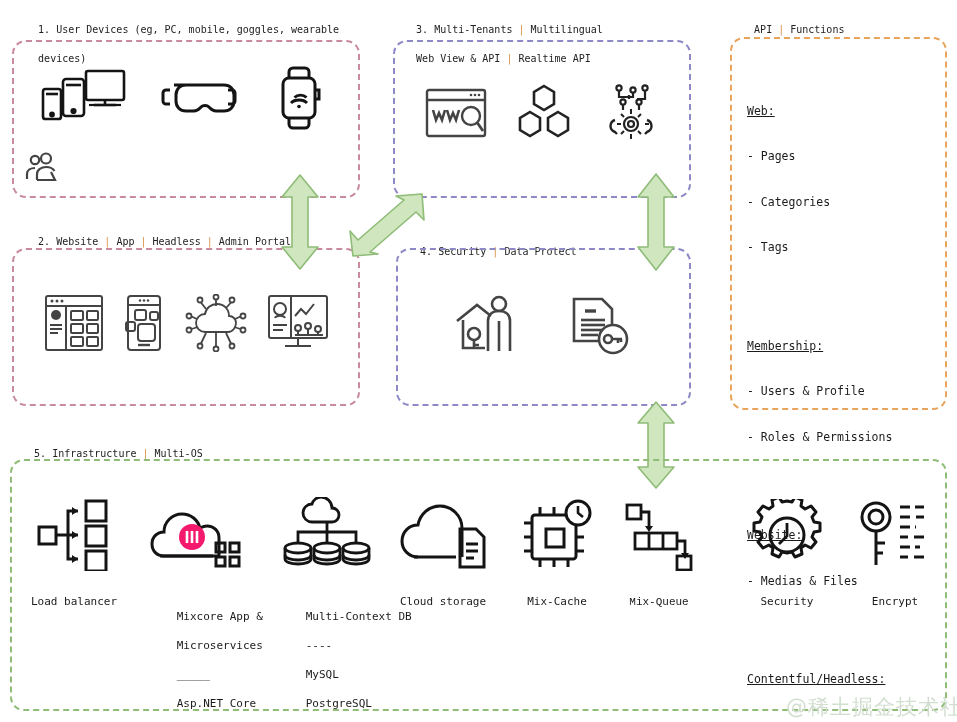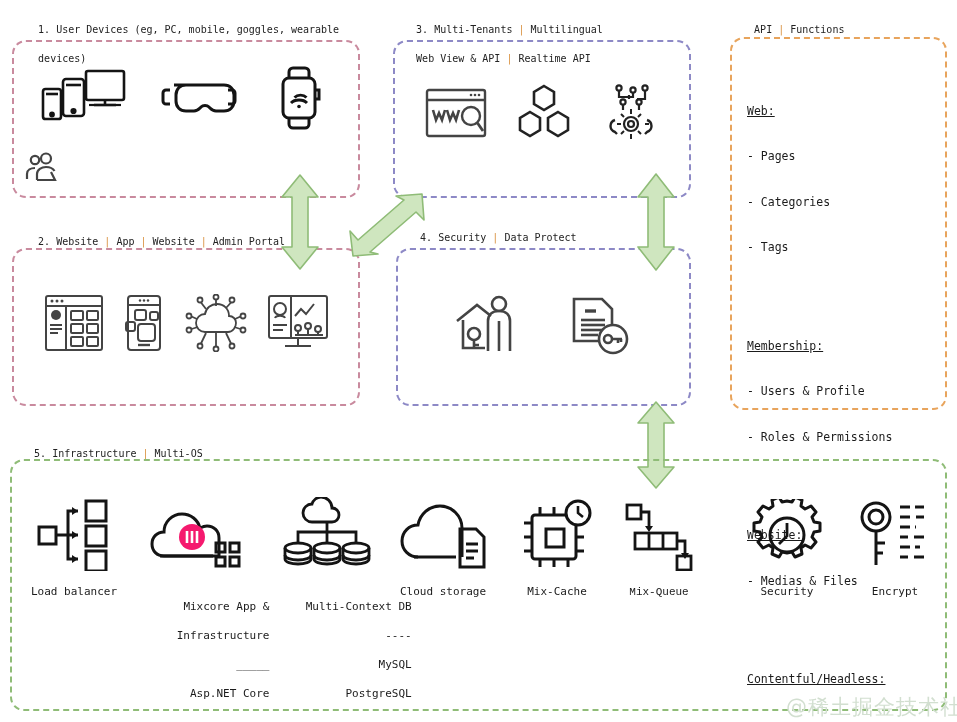--- a/index.html
+++ b/index.html
@@ -57,21 +57,21 @@
   }
   .apilist .grp{text-decoration:underline;display:block;}
   .apilist .itm{display:block;}
   .apilist .gap{display:block;height:7px;}
 
   
   .infraitem{position:absolute;display:flex;flex-direction:column;align-items:center;}
   .infraicon{height:100px;display:flex;align-items:center;justify-content:center;}
   .infralabel{
     font-size:11px;line-height:14.5px;color:#1b1b1b;
-    white-space:pre;text-align:right;
+    white-space:pre;text-align:left;margin-top:10px;
   }
 
   
   .arrow{position:absolute;}
 
   
   .watermark{
     position:absolute;
     font-family:"DejaVu Sans","Liberation Sans",sans-serif;
     font-size:21px;
@@ -134,21 +134,21 @@
     <svg width="40" height="34" viewBox="0 0 40 34" fill="none" stroke="#444" stroke-width="2.2">
       <circle cx="11" cy="8" r="4.2"></circle>
       <circle cx="22" cy="6.5" r="5"></circle>
       <path d="M3 27v-5c0-4 4-6 8-6"></path>
       <path d="M13 28v-6c0-4.5 4.5-7 9-7 4 0 7 1.5 8.5 4"></path>
       <path d="M13 28h18l-4-8"></path>
     </svg>
   </span>
 
   <div class="heading" style="left:14px;top:220px;width:340px;">
-    <span>2. Website </span><span class="pipe">|</span><span> App </span><span class="pipe">|</span><span> Website </span><span class="pipe">|</span><span> Admin Portal</span>
+    <span>2. Website </span><span class="pipe">|</span><span> App </span><span class="pipe">|</span><span> Headless </span><span class="pipe">|</span><span> Admin Portal</span>
   </div>
 
   <div class="panel pink" style="left:12px;top:248px;width:348px;height:158px;"></div>
 
   <div class="iconrow" style="left:34px;top:285px;width:305px;height:75px;">
 
     <span class="iconwrap">
       <svg width="60" height="58" viewBox="0 0 60 58" fill="none" stroke="#444" stroke-width="2">
         <rect x="2" y="2" width="56" height="54" rx="2"></rect>
         <line x1="2" y1="12" x2="58" y2="12"></line>
@@ -274,21 +274,21 @@
         <path d="M22 21v5M38 21v5M28 15v-4"></path>
         <circle cx="30" cy="40" r="7"></circle>
           <circle cx="30" cy="40" r="3"></circle>
         <path d="M30 30v-5M30 50v5M20 40h-4M44 40h4M23 33l-3-3M37 33l3-3M23 47l-3 3M37 47l3 3" stroke-width="2"></path>
         <path d="M14 36c-6 2-6 10 0 12l2 2" stroke-width="2.4"></path>
         <path d="M46 36c6 2 6 10 0 12l-2 2" stroke-width="2.4"></path>
       </svg>
     </span>
   </div>
 
-  <div class="heading" style="left:396px;top:216px;width:330px;">
+  <div class="heading" style="left:396px;top:230px;width:330px;">
     <span>4. Security </span><span class="pipe">|</span><span> Data Protect</span>
   </div>
 
   <div class="panel purple" style="left:396px;top:248px;width:295px;height:158px;"></div>
 
   <div class="iconrow" style="left:430px;top:290px;width:225px;height:70px;justify-content:space-around;">
 
     <span class="iconwrap">
       <svg width="62" height="60" viewBox="0 0 62 60" fill="none" stroke="#444" stroke-width="2.6">
         <path d="M2 26L22 10l14 11"></path>
@@ -404,21 +404,21 @@
         <ellipse cx="42" cy="38" rx="13" ry="13" fill="#f5196e" stroke="none"></ellipse>
         <path d="M37 32v12M42 32v12M47 32v12" stroke="#fff" stroke-width="2.6"></path>
         <rect x="66" y="44" width="9" height="9"></rect>
           <rect x="80" y="44" width="9" height="9"></rect>
         <rect x="66" y="58" width="9" height="9"></rect>
           <rect x="80" y="58" width="9" height="9"></rect>
       </svg>
     </span>
     <span class="infralabel">
       <span>Mixcore App &amp;</span><br>
-      <span>Infrastructure</span><br>
+      <span>Microservices</span><br>
       <span>_____</span><br>
       <span>Asp.NET Core</span>
     </span>
   </div>
 
   <div class="infraitem" style="left:266px;top:485px;width:130px;align-items:flex-start;">
     <span class="infraicon" style="width:122px;">
       <svg width="90" height="76" viewBox="0 0 90 76" fill="none" stroke="#141414" stroke-width="2.8">
         <path d="M30 25c-5 0-9-4-9-9s4-9 9-9c1-4 5-7 9-7 6 0 11 5 11 11 4 0 7 3 7 7s-3 7-7 7z"></path>
         <path d="M45 25v10M16 47V35h58v12M45 35v12"></path>

